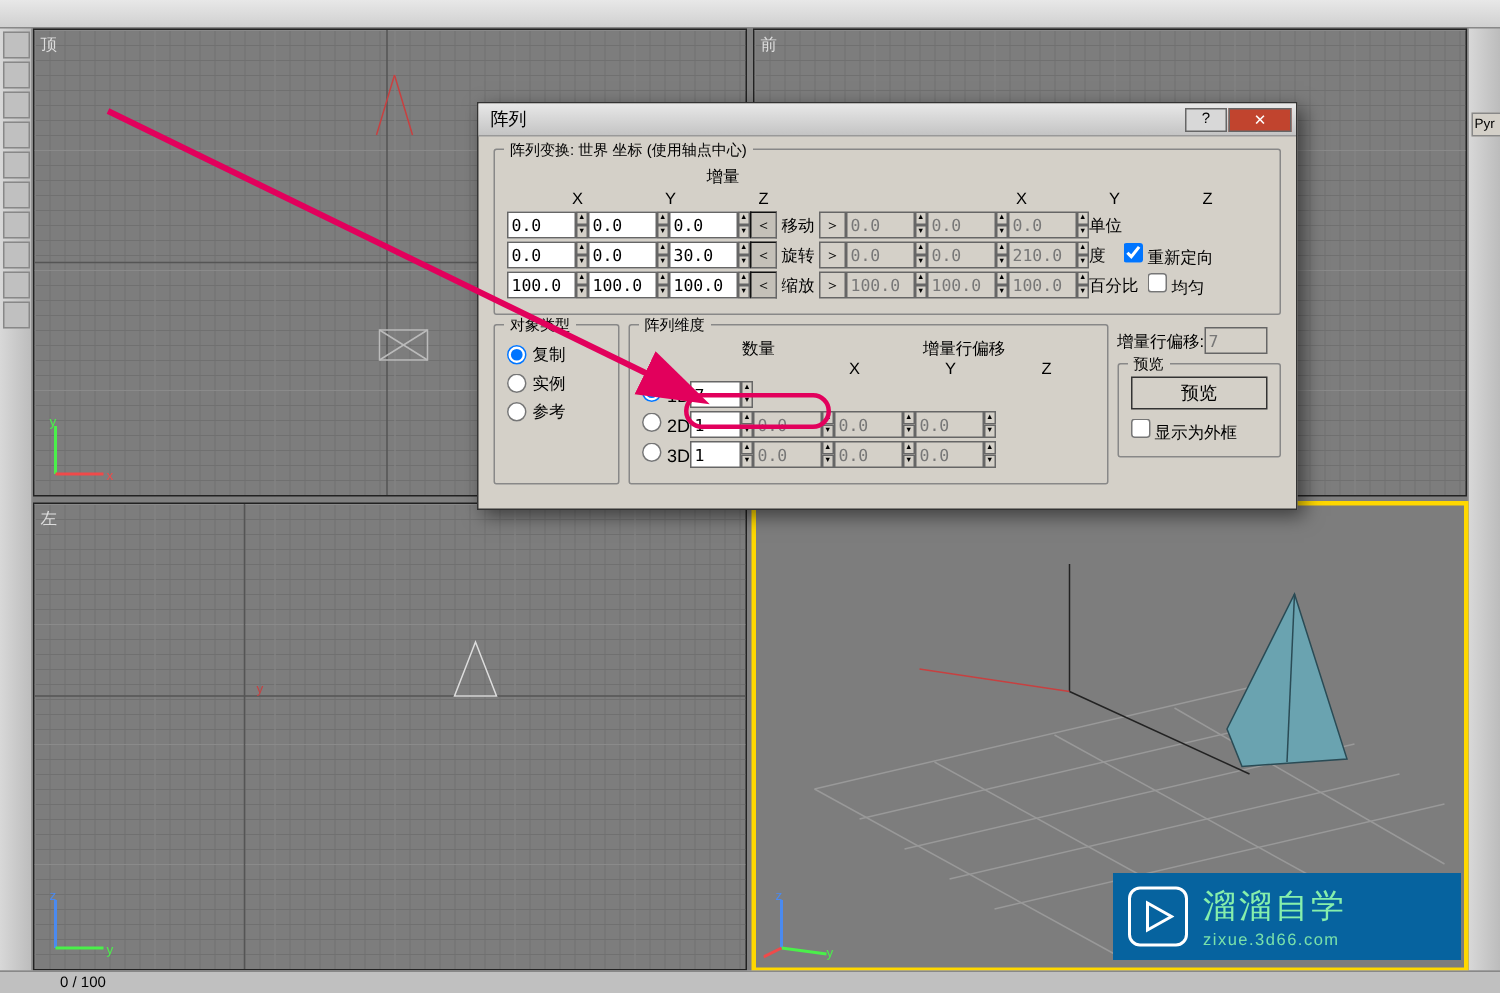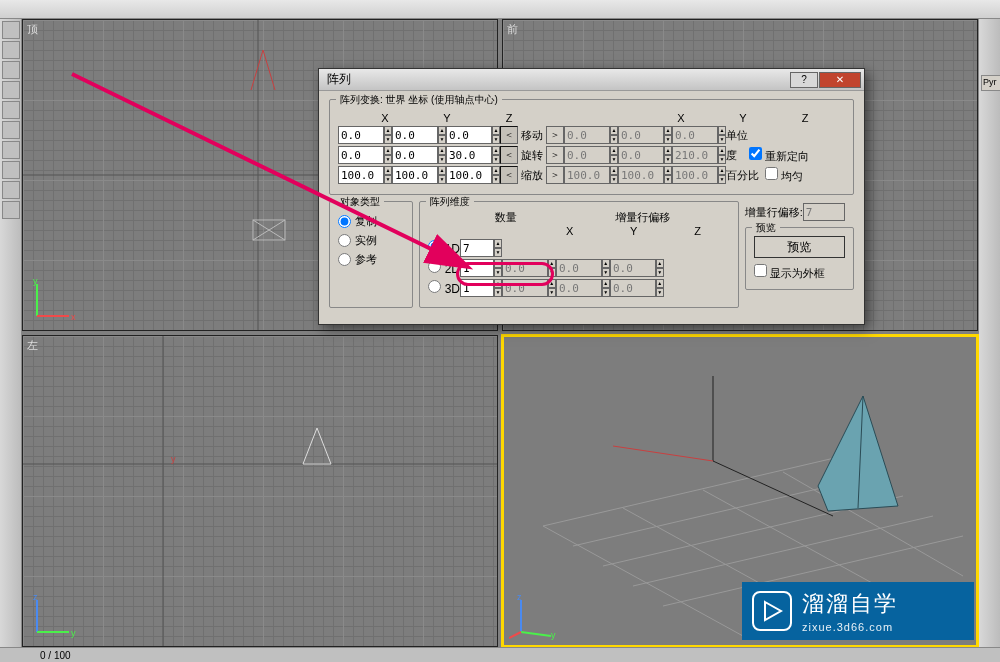--- a/index.html
+++ b/index.html
@@ -218,21 +218,21 @@
   border-radius: 12px;
   background: transparent;
   z-index: 150;
   pointer-events: none;
 }
 .watermark {
   position: absolute;
   bottom: 22px; right: 26px;
   width: 232px; height: 58px;
   background: #06639f;
-  color: #ffffff;
+  color: #86efac;
   display: flex;
   align-items: center;
   padding: 4px 10px;
   z-index: 50;
 }
 .watermark .wm-icon {
   width: 40px; height: 40px;
   border: 2px solid #fff;
   border-radius: 8px;
   display: flex;
@@ -356,20 +356,21 @@
     <span class="spacer"></span>
     <span class="dlg-btn dlg-help">?</span>
     <span class="dlg-btn dlg-close">✕</span>
   </div>
   <div class="dlg-body">
 
     <div class="fieldset">
       <span class="legend">阵列变换:  世界 坐标 (使用轴点中心)</span>
 
       <div class="row" style="margin-left:54px;gap:0">
+        <div class="hdr" style="width:180px">增量</div>
         <div style="width:110px"></div>
       </div>
       <div class="row" style="gap:0">
         <div style="width:16px"></div>
         <div class="hdr" style="width:62px">X</div>
         <div class="hdr" style="width:62px">Y</div>
         <div class="hdr" style="width:62px">Z</div>
         <div style="width:110px"></div>
         <div class="hdr" style="width:62px">X</div>
         <div class="hdr" style="width:62px">Y</div>

